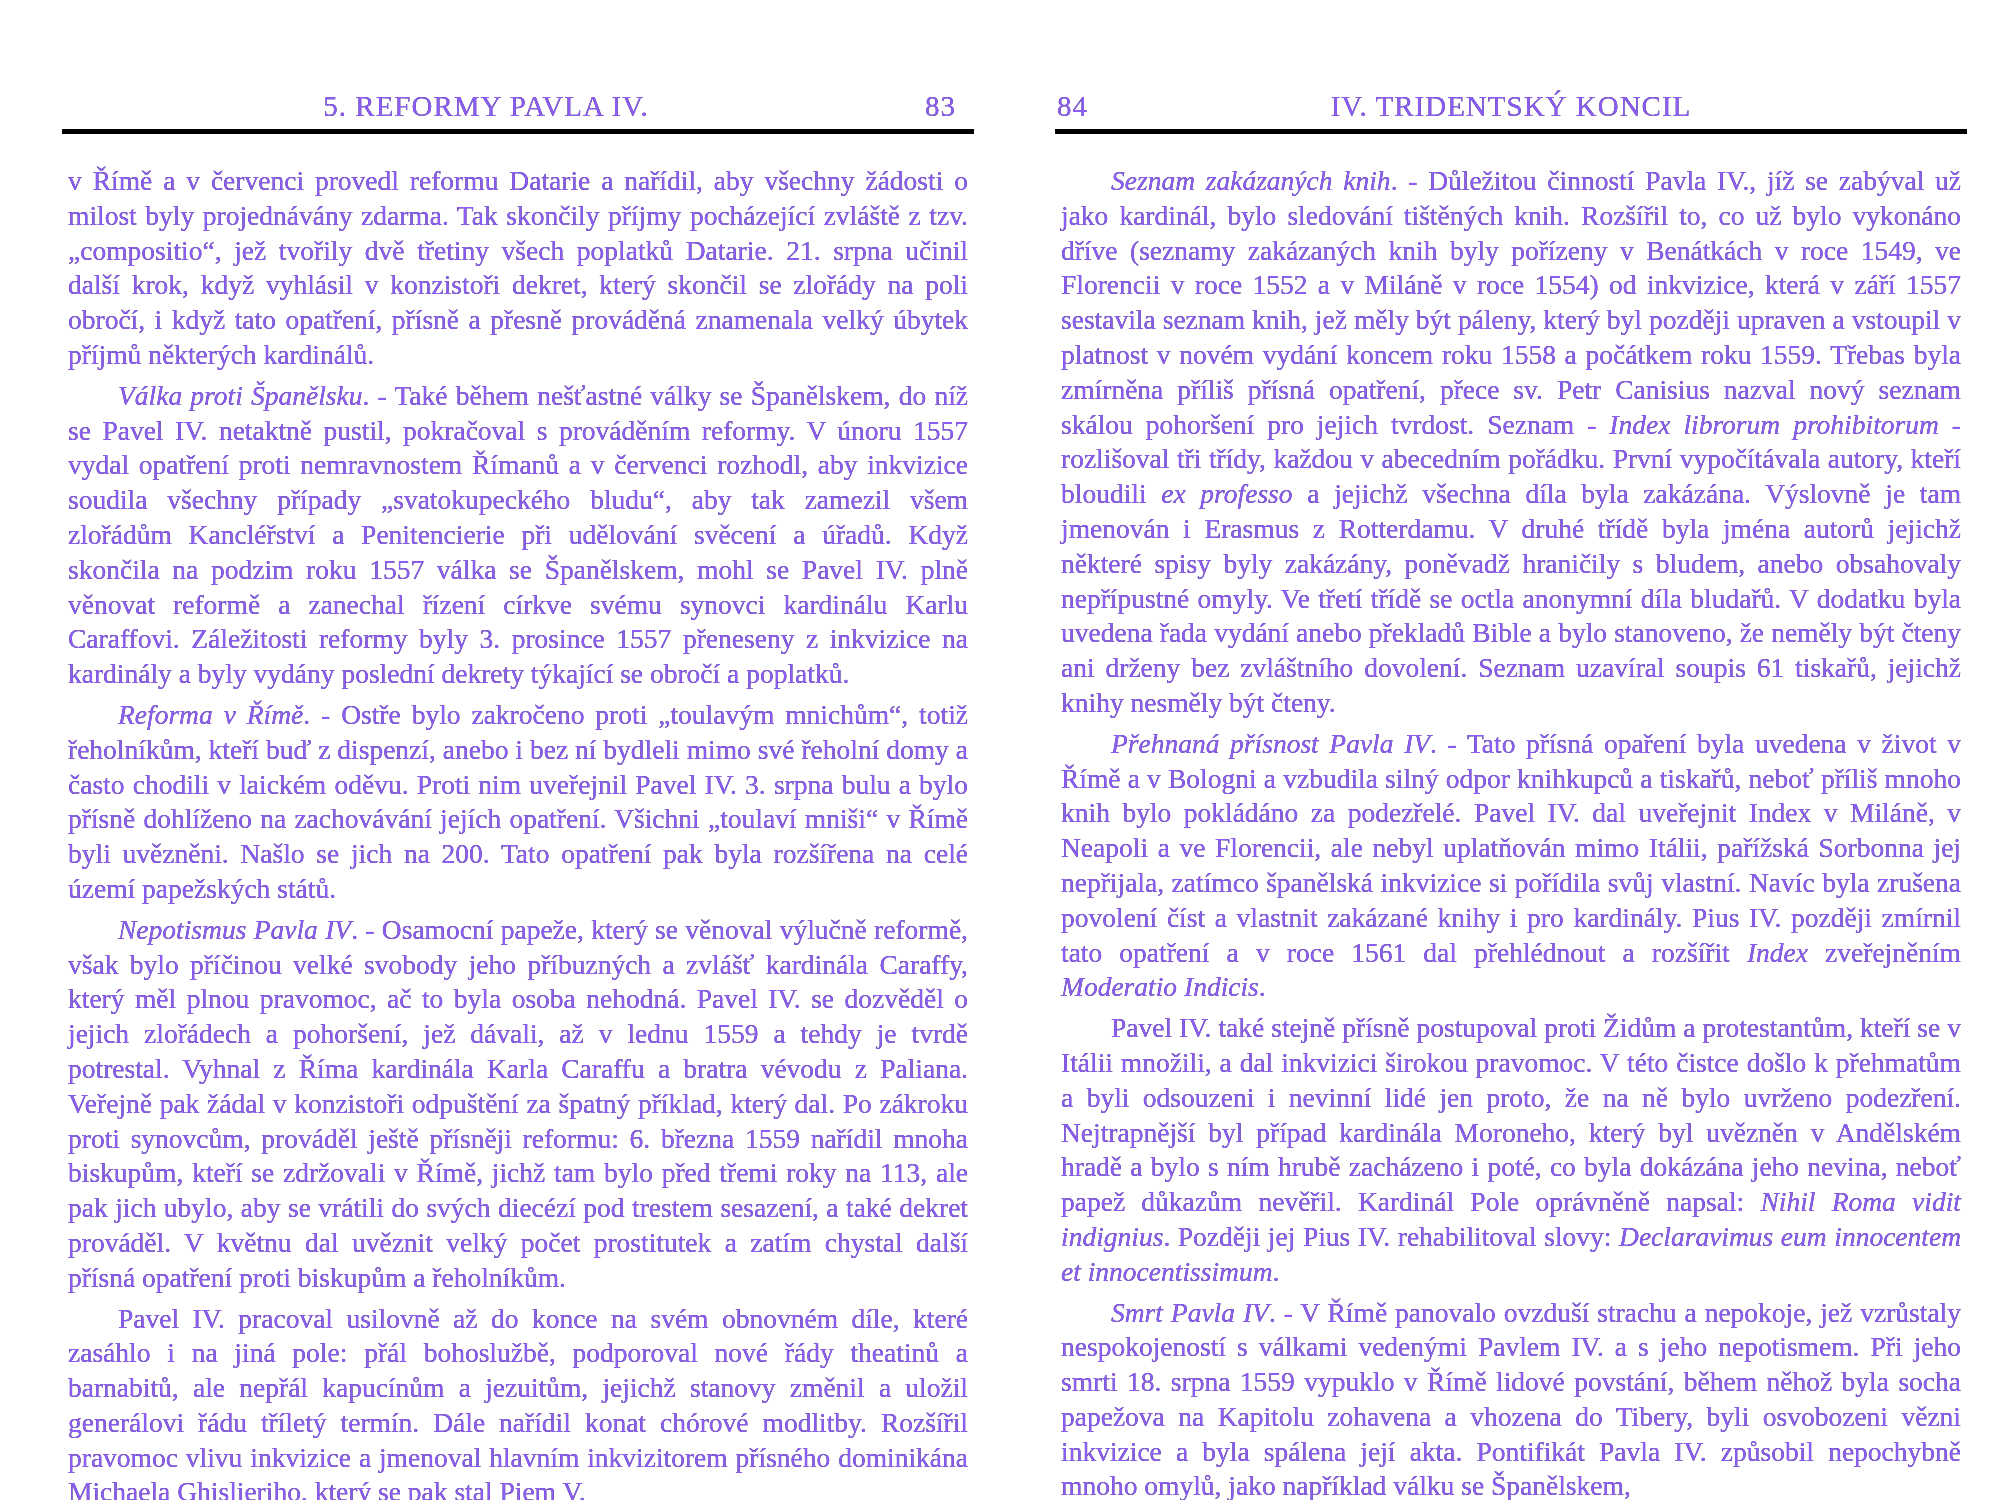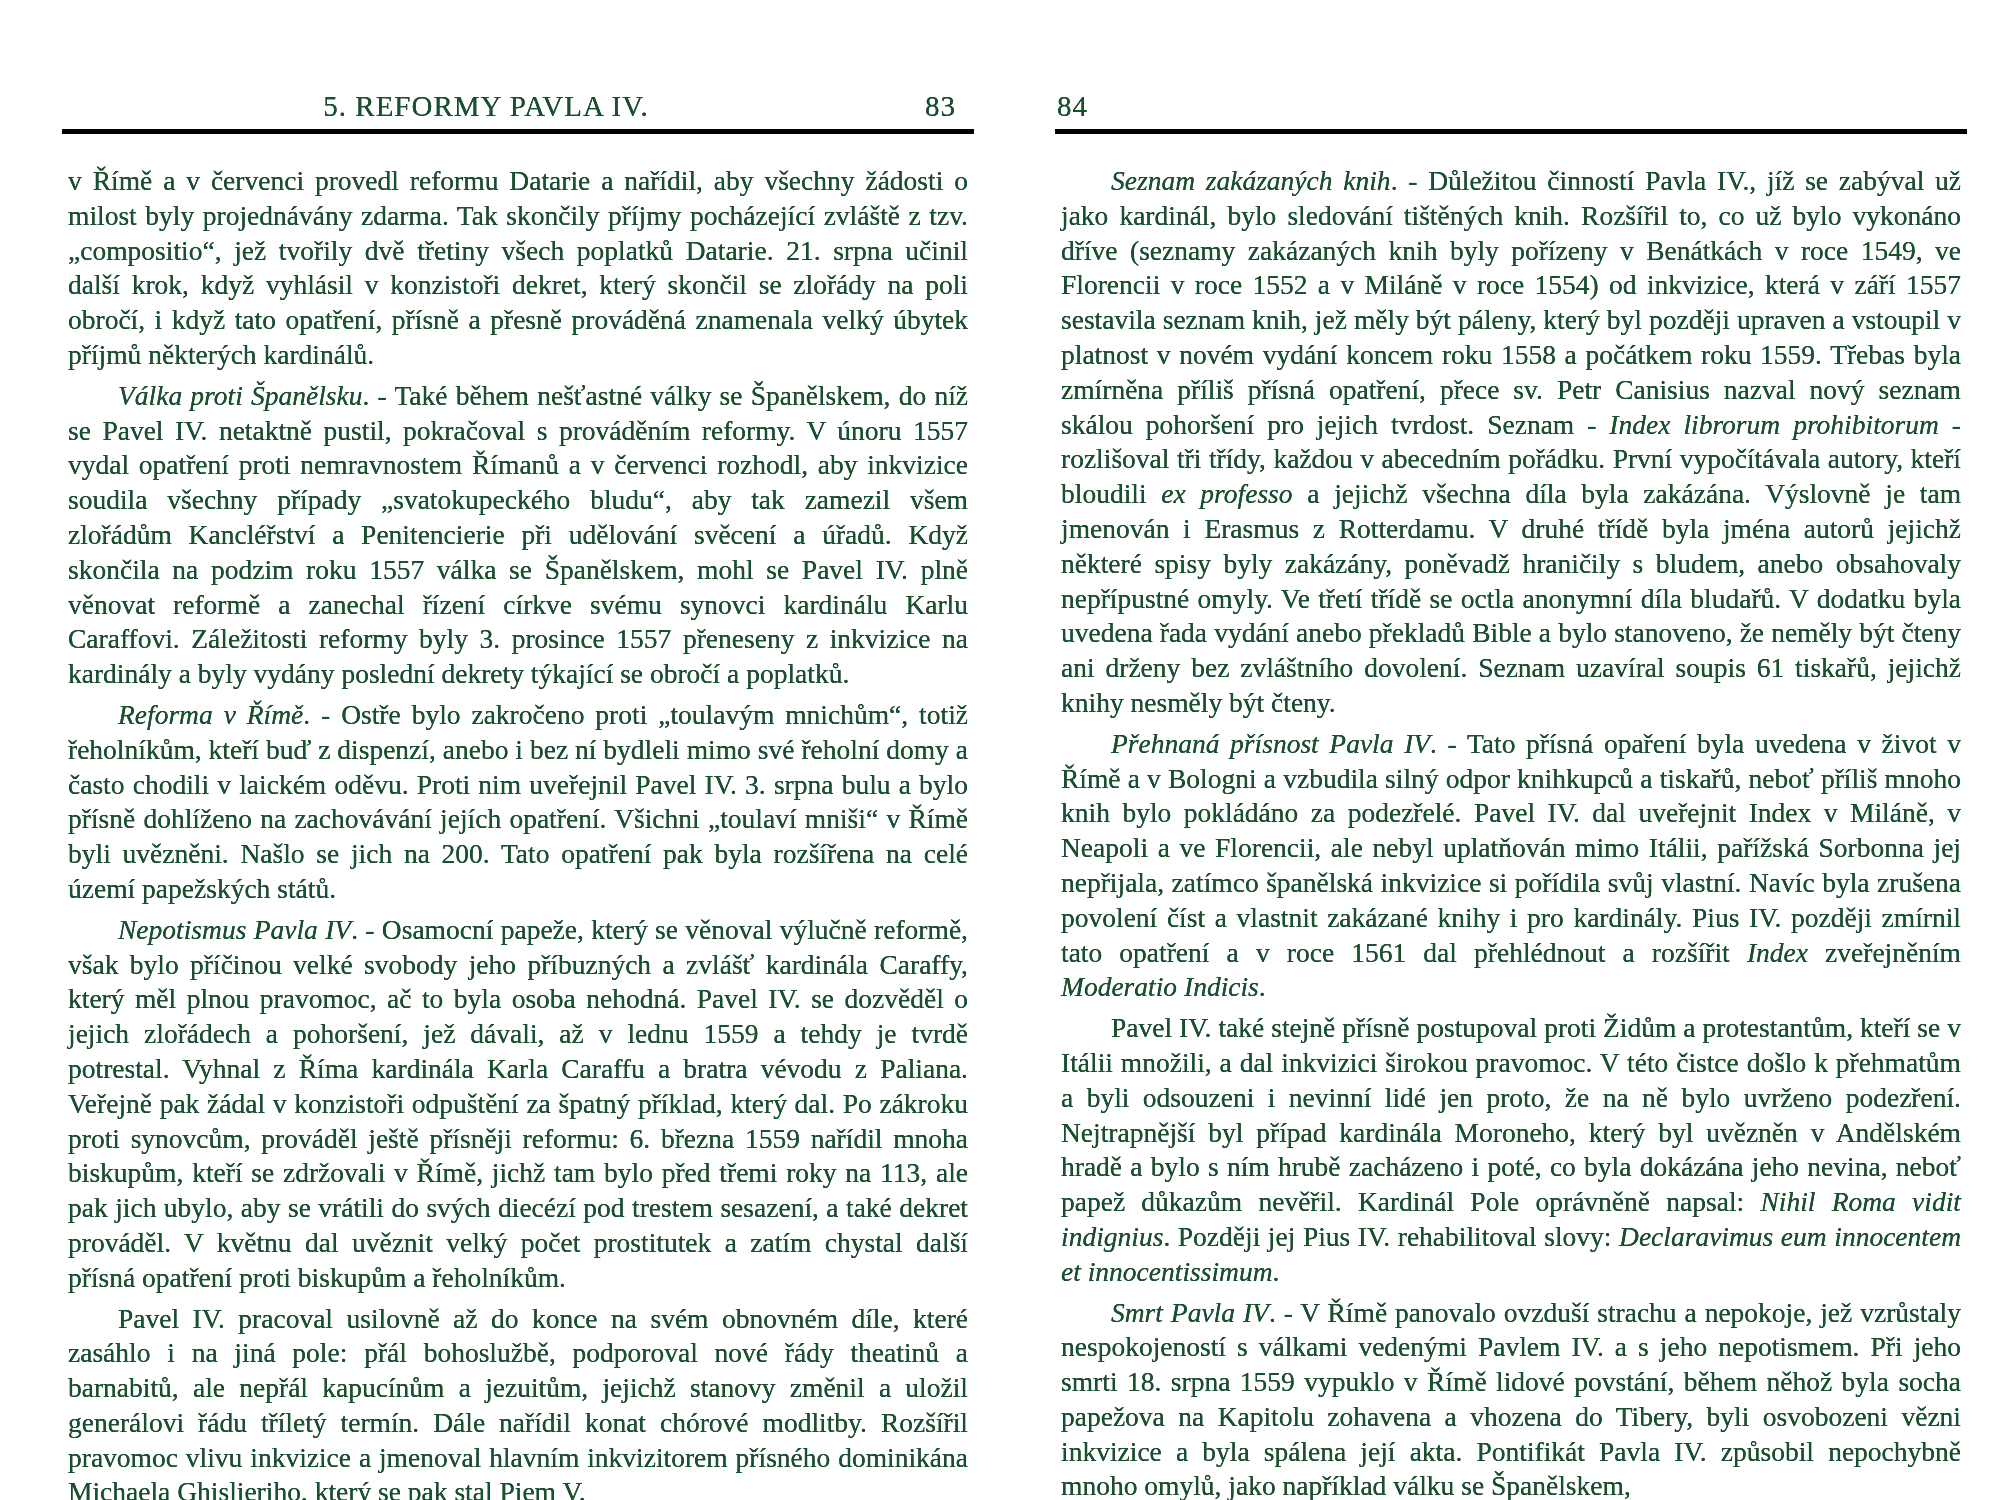--- a/index.html
+++ b/index.html
@@ -7,21 +7,21 @@
     padding: 0;
     background: #e8e8e8;
   }
   .sheet {
     position: relative;
     width: 2006px;
     height: 1500px;
     background: #ffffff;
     overflow: hidden;
     font-family: "Liberation Serif", "DejaVu Serif", serif;
-    color: #14532d;
+    color: #8b5cf6;
     text-shadow: 0 0 0.5px rgba(0,0,0,0.85);
   }
   .page {
     position: absolute;
     top: 90px;
   }
   .page-left  { left: 62px;  width: 912px; }
   .page-right { left: 1055px; width: 912px; }
 
   .page-header {
@@ -76,20 +76,21 @@
       <p class="para"><span class="it">Reforma v Římě</span><span>. - Ostře bylo zakročeno proti „toulavým mnichům“, totiž řeholníkům, kteří buď z dispenzí, anebo i bez ní bydleli mimo své řeholní domy a často chodili v laickém oděvu. Proti nim uveřejnil Pavel IV. 3. srpna bulu a bylo přísně dohlíženo na zachovávání jejích opatření. Všichni „toulaví mniši“ v Římě byli uvězněni. Našlo se jich na 200. Tato opatření pak byla rozšířena na celé území papežských států.</span></p>
 
       <p class="para"><span class="it">Nepotismus Pavla IV</span><span>. - Osamocní papeže, který se věnoval výlučně reformě, však bylo příčinou velké svobody jeho příbuzných a zvlášť kardinála Caraffy, který měl plnou pravomoc, ač to byla osoba nehodná. Pavel IV. se dozvěděl o jejich zlořádech a pohoršení, jež dávali, až v lednu 1559 a tehdy je tvrdě potrestal. Vyhnal z Říma kardinála Karla Caraffu a bratra vévodu z Paliana. Veřejně pak žádal v konzistoři odpuštění za špatný příklad, který dal. Po zákroku proti synovcům, prováděl ještě přísněji reformu: 6. března 1559 nařídil mnoha biskupům, kteří se zdržovali v Římě, jichž tam bylo před třemi roky na 113, ale pak jich ubylo, aby se vrátili do svých diecézí pod trestem sesazení, a také dekret prováděl. V květnu dal uvěznit velký počet prostitutek a zatím chystal další přísná opatření proti biskupům a řeholníkům.</span></p>
 
       <p class="para"><span>Pavel IV. pracoval usilovně až do konce na svém obnovném díle, které zasáhlo i na jiná pole: přál bohoslužbě, podporoval nové řády theatinů a barnabitů, ale nepřál kapucínům a jezuitům, jejichž stanovy změnil a uložil generálovi řádu tříletý termín. Dále nařídil konat chórové modlitby. Rozšířil pravomoc vlivu inkvizice a jmenoval hlavním inkvizitorem přísného dominikána Michaela Ghislieriho, který se pak stal Piem V.</span></p>
     </div>
   </section>
 
   <section class="page page-right">
     <header class="page-header">
+      <div class="running-title">IV. TRIDENTSKÝ KONCIL</div>
       <div class="page-number pn-left">84</div>
     </header>
     <div class="head-rule"></div>
 
     <div class="body-text">
       <p class="para"><span class="it">Seznam zakázaných knih</span><span>. - Důležitou činností Pavla IV., jíž se zabýval už jako kardinál, bylo sledování tištěných knih. Rozšířil to, co už bylo vykonáno dříve (seznamy zakázaných knih byly pořízeny v Benátkách v roce 1549, ve Florencii v roce 1552 a v Miláně v roce 1554) od inkvizice, která v září 1557 sestavila seznam knih, jež měly být páleny, který byl později upraven a vstoupil v platnost v novém vydání koncem roku 1558 a počátkem roku 1559. Třebas byla zmírněna příliš přísná opatření, přece sv. Petr Canisius nazval nový seznam skálou pohoršení pro jejich tvrdost. Seznam - </span><span class="it">Index librorum prohibitorum</span><span> - rozlišoval tři třídy, každou v abecedním pořádku. První vypočítávala autory, kteří bloudili </span><span class="it">ex professo</span><span> a jejichž všechna díla byla zakázána. Výslovně je tam jmenován i Erasmus z Rotterdamu. V druhé třídě byla jména autorů jejichž některé spisy byly zakázány, poněvadž hraničily s bludem, anebo obsahovaly nepřípustné omyly. Ve třetí třídě se octla anonymní díla bludařů. V dodatku byla uvedena řada vydání anebo překladů Bible a bylo stanoveno, že neměly být čteny ani drženy bez zvláštního dovolení. Seznam uzavíral soupis 61 tiskařů, jejichž knihy nesměly být čteny.</span></p>
 
       <p class="para"><span class="it">Přehnaná přísnost Pavla IV</span><span>. - Tato přísná opaření byla uvedena v život v Římě a v Bologni a vzbudila silný odpor knihkupců a tiskařů, neboť příliš mnoho knih bylo pokládáno za podezřelé. Pavel IV. dal uveřejnit Index v Miláně, v Neapoli a ve Florencii, ale nebyl uplatňován mimo Itálii, pařížská Sorbonna jej nepřijala, zatímco španělská inkvizice si pořídila svůj vlastní. Navíc byla zrušena povolení číst a vlastnit zakázané knihy i pro kardinály. Pius IV. později zmírnil tato opatření a v roce 1561 dal přehlédnout a rozšířit </span><span class="it">Index</span><span> zveřejněním </span><span class="it">Moderatio Indicis</span><span>.</span></p>
 
       <p class="para"><span>Pavel IV. také stejně přísně postupoval proti Židům a protestantům, kteří se v Itálii množili, a dal inkvizici širokou pravomoc. V této čistce došlo k přehmatům a byli odsouzeni i nevinní lidé jen proto, že na ně bylo uvrženo podezření. Nejtrapnější byl případ kardinála Moroneho, který byl uvězněn v Andělském hradě a bylo s ním hrubě zacházeno i poté, co byla dokázána jeho nevina, neboť papež důkazům nevěřil. Kardinál Pole oprávněně napsal: </span><span class="it">Nihil Roma vidit indignius</span><span>. Později jej Pius IV. rehabilitoval slovy: </span><span class="it">Declaravimus eum innocentem et innocentissimum</span><span>.</span></p>

